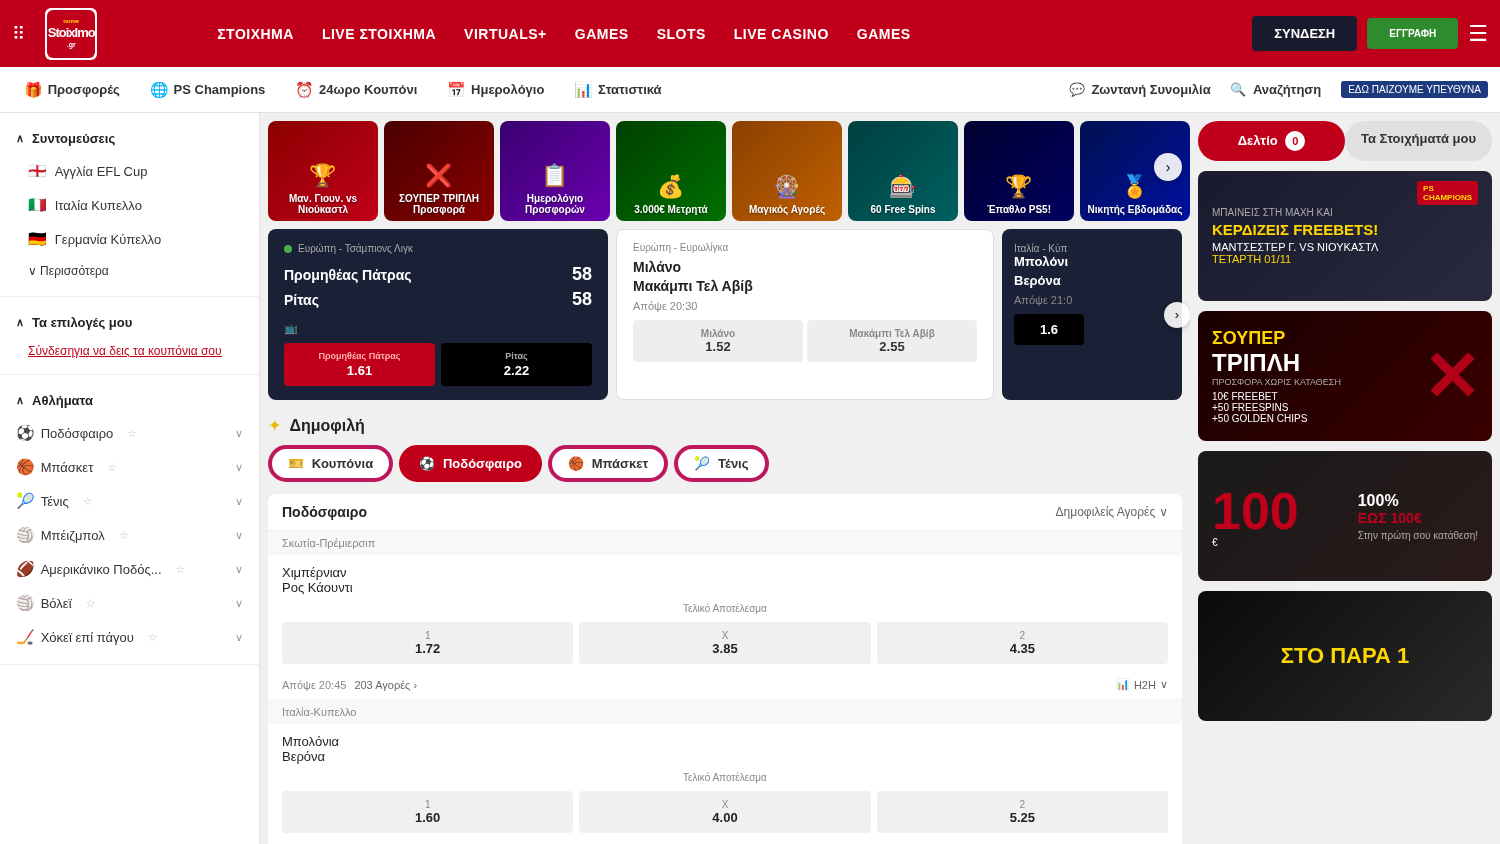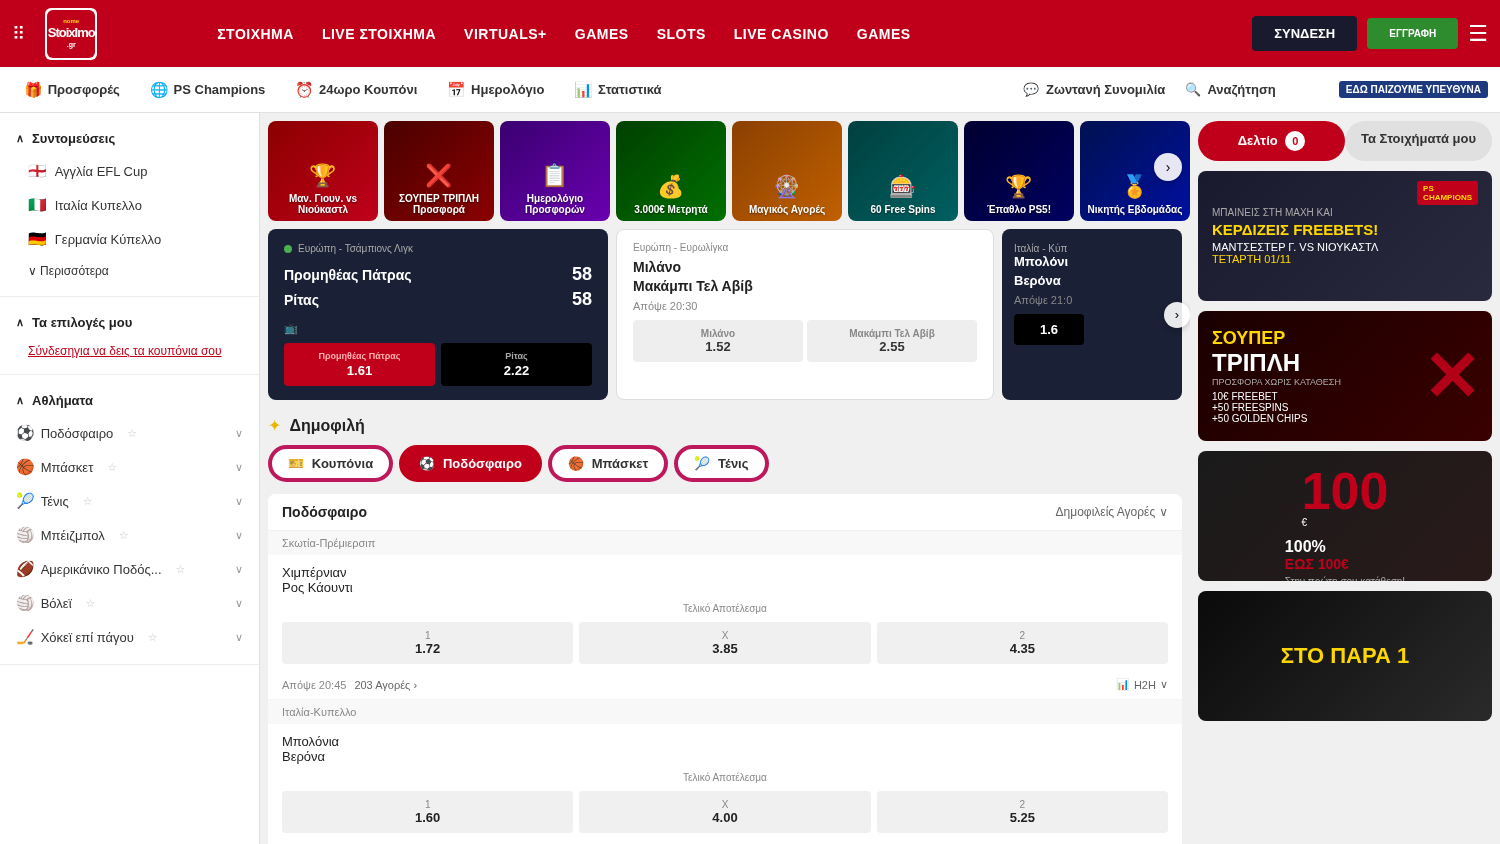--- a/index.html
+++ b/index.html
@@ -131,25 +131,24 @@
       font-size: 13px;
       font-weight: 600;
       color: #333;
       cursor: pointer;
       padding: 6px 12px;
     }
     .age-badge {
       background: #1e3a7f;
       color: #fff;
       font-size: 10px;
-      font-weight: 700;
+      font-weight: 400;
       padding: 3px 7px;
       border-radius: 3px;
       white-space: nowrap;
-      margin-left: 43px;
     }
 
     
     .main-layout {
       display: flex;
       height: calc(844px - 67px - 46px);
     }
 
     
     .sidebar {
@@ -988,21 +987,21 @@
         <div style="color:#fff;font-size:24px;font-weight:900;">ΤΡΙΠΛΗ</div>
         <div style="color:#aaa;font-size:9px;">ΠΡΟΣΦΟΡΑ ΧΩΡΙΣ ΚΑΤΑΘΕΣΗ</div>
         <div style="color:#fff;font-size:10px;margin-top:4px;">10€ FREEBET</div>
         <div style="color:#fff;font-size:10px;">+50 FREESPINS</div>
         <div style="color:#fff;font-size:10px;">+50 GOLDEN CHIPS</div>
         <div style="position:absolute;right:10px;top:50%;transform:translateY(-50%);color:#c0001a;font-size:70px;font-weight:900;opacity:0.9;line-height:1;">✕</div>
       </div>
     </div>
 
     <div class="promo-banner">
-      <div style="background:linear-gradient(135deg,#1a1a1a,#2a1a1a);height:100%;display:flex;flex-direction:column;align-items:center;padding:14px;gap:10px;justify-content:space-between;">
+      <div style="background:linear-gradient(135deg,#1a1a1a,#2a1a1a);height:100%;display:flex;flex-direction:row;align-items:center;padding:14px;gap:10px;justify-content:space-between;">
         <div>
           <div style="color:#c0001a;font-size:52px;font-weight:900;line-height:1;">100</div>
           <div style="color:#fff;font-size:10px;">€</div>
         </div>
         <div>
           <div style="color:#fff;font-size:16px;font-weight:700;">100%</div>
           <div style="color:#c0001a;font-size:14px;font-weight:700;">ΕΩΣ 100€</div>
           <div style="color:#aaa;font-size:10px;margin-top:4px;">Στην πρώτη σου κατάθεση!</div>
         </div>
       </div>

